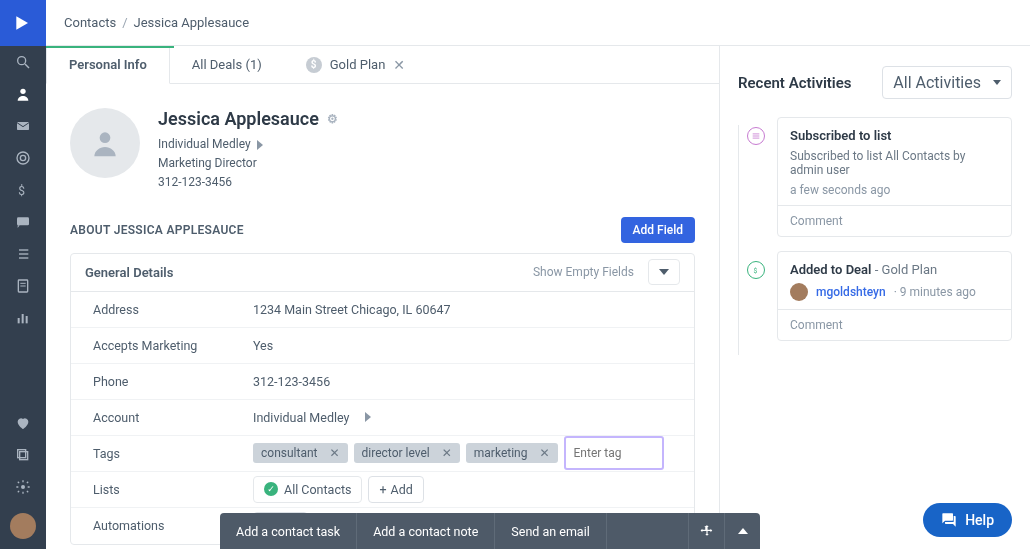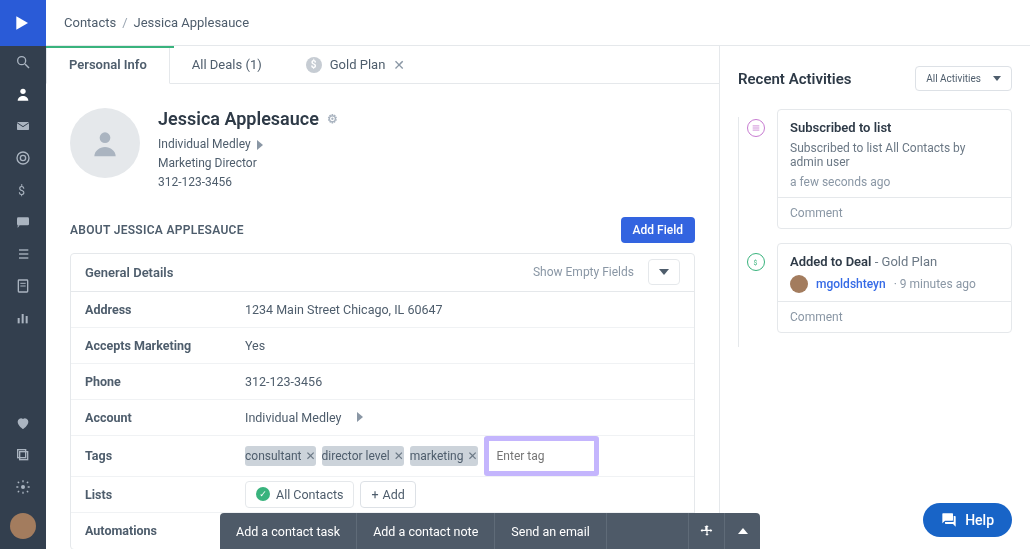--- a/index.html
+++ b/index.html
@@ -36,32 +36,32 @@
 .about-header h3{font-size:12px;font-weight:600;color:#4e5d6c;letter-spacing:.3px;}
 .btn-primary{background:#3364e0;color:#fff;border:none;border-radius:4px;padding:6px 12px;font-size:12px;font-weight:500;cursor:pointer;}
 .panel{border:1px solid #e5e8eb;border-radius:4px;margin-bottom:14px;}
 .panel-header{display:flex;align-items:center;padding:0 14px;height:38px;border-bottom:1px solid #e5e8eb;}
 .panel-header .title{font-size:13px;font-weight:600;color:#4e5d6c;flex:1;}
 .panel-header .show-empty{font-size:12px;color:#8a97a5;margin-right:14px;cursor:pointer;}
 .panel-header .caret{width:32px;height:26px;border:1px solid #e5e8eb;border-radius:4px;display:flex;align-items:center;justify-content:center;cursor:pointer;}
 .panel-header .caret svg{width:10px;height:6px;fill:#4e5d6c;}
 .detail-row{display:flex;align-items:center;padding:0 14px;min-height:36px;border-bottom:1px solid #f0f2f4;font-size:12.5px;}
 .detail-row:last-child{border-bottom:none;}
-.detail-row .label{width:160px;color:#4e5d6c;font-weight:700;}
+.detail-row .label{width:160px;color:#4e5d6c;font-weight:400;margin-left:8px;}
 .detail-row .value{color:#4e5d6c;display:flex;align-items:center;gap:6px;flex-wrap:wrap;}
-.tag-pill{background:#ccd3da;border-radius:3px;padding:3px 0;font-size:12px;color:#4e5d6c;display:inline-flex;align-items:center;gap:4px;}
+.tag-pill{background:#ccd3da;border-radius:3px;padding:3px 8px;font-size:12px;color:#4e5d6c;display:inline-flex;align-items:center;gap:12px;}
 .tag-pill .x{color:#6b7885;cursor:pointer;font-size:12px;}
-.tag-input{border:5px solid #c4b5fd;border-radius:3px;font-size:12px;padding:8px 8px;width:115px;}
+.tag-input{border:2px solid #c4b5fd;border-radius:3px;font-size:12px;padding:8px 8px;width:100px;}
 .list-chip{display:inline-flex;align-items:center;gap:6px;font-size:12.5px;border:1px solid #e5e8eb;border-radius:4px;padding:5px 10px;}
 .list-chip .dot-check{width:14px;height:14px;border-radius:50%;background:#39b37d;display:flex;align-items:center;justify-content:center;color:#fff;font-size:9px;}
 .add-btn{border:1px solid #dde1e6;border-radius:4px;padding:5px 10px;font-size:12.5px;background:#fff;cursor:pointer;display:inline-flex;align-items:center;gap:4px;color:#4e5d6c;}
 .right-col{width:310px;padding:20px 18px 0 18px;display:flex;flex-direction:column;}
 .right-header{display:flex;justify-content:space-between;align-items:center;margin-bottom:18px;}
 .right-header h3{font-size:15px;font-weight:600;color:#2e3a47;}
-.filter-dd{border:1px solid #dde1e6;border-radius:4px;padding:6px 10px;font-size:10px;display:flex;align-items:center;gap:12px;cursor:pointer;color:#4e5d6c;}
+.filter-dd{border:1px solid #dde1e6;border-radius:4px;padding:6px 10px;font-size:16px;display:flex;align-items:center;gap:12px;cursor:pointer;color:#4e5d6c;}
 .timeline{position:relative;padding-left:17px;}
 .timeline-line{position:absolute;left:-22px;top:8px;bottom:0;width:1px;background:#e5e8eb;}
 .activity{position:relative;}
 .activity-box{border:1px solid #e5e8eb;border-radius:4px;margin-bottom:14px;}
 .activity-marker{position:absolute;left:-30px;top:10px;width:18px;height:18px;border-radius:50%;display:flex;align-items:center;justify-content:center;}
 .activity-marker.purple{border:1px solid #c77bd1;color:#c77bd1;}
 .activity-marker.green{border:1px solid #39b37d;color:#39b37d;}
 .activity-marker svg{width:10px;height:10px;fill:currentColor;}
 .activity-content{padding:10px 12px 8px 12px;}
 .activity-title{font-size:13px;font-weight:600;color:#2e3a47;}

